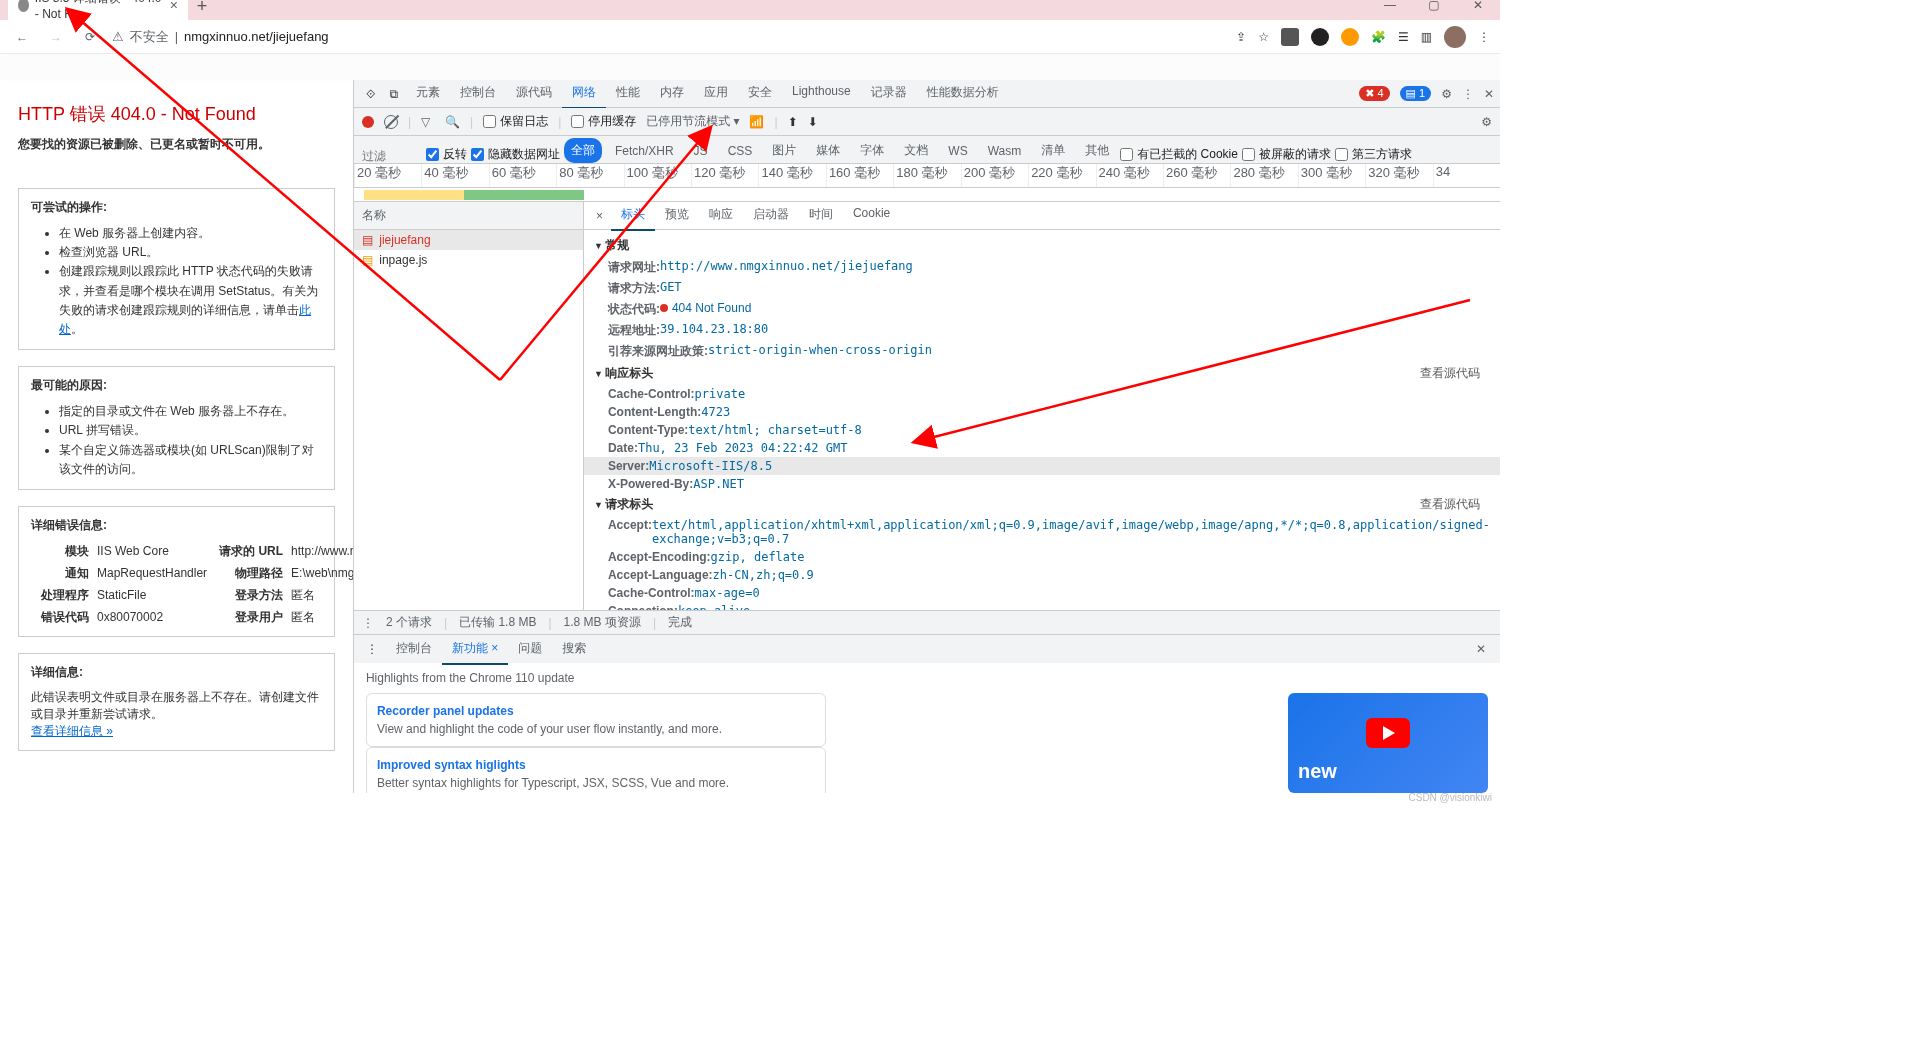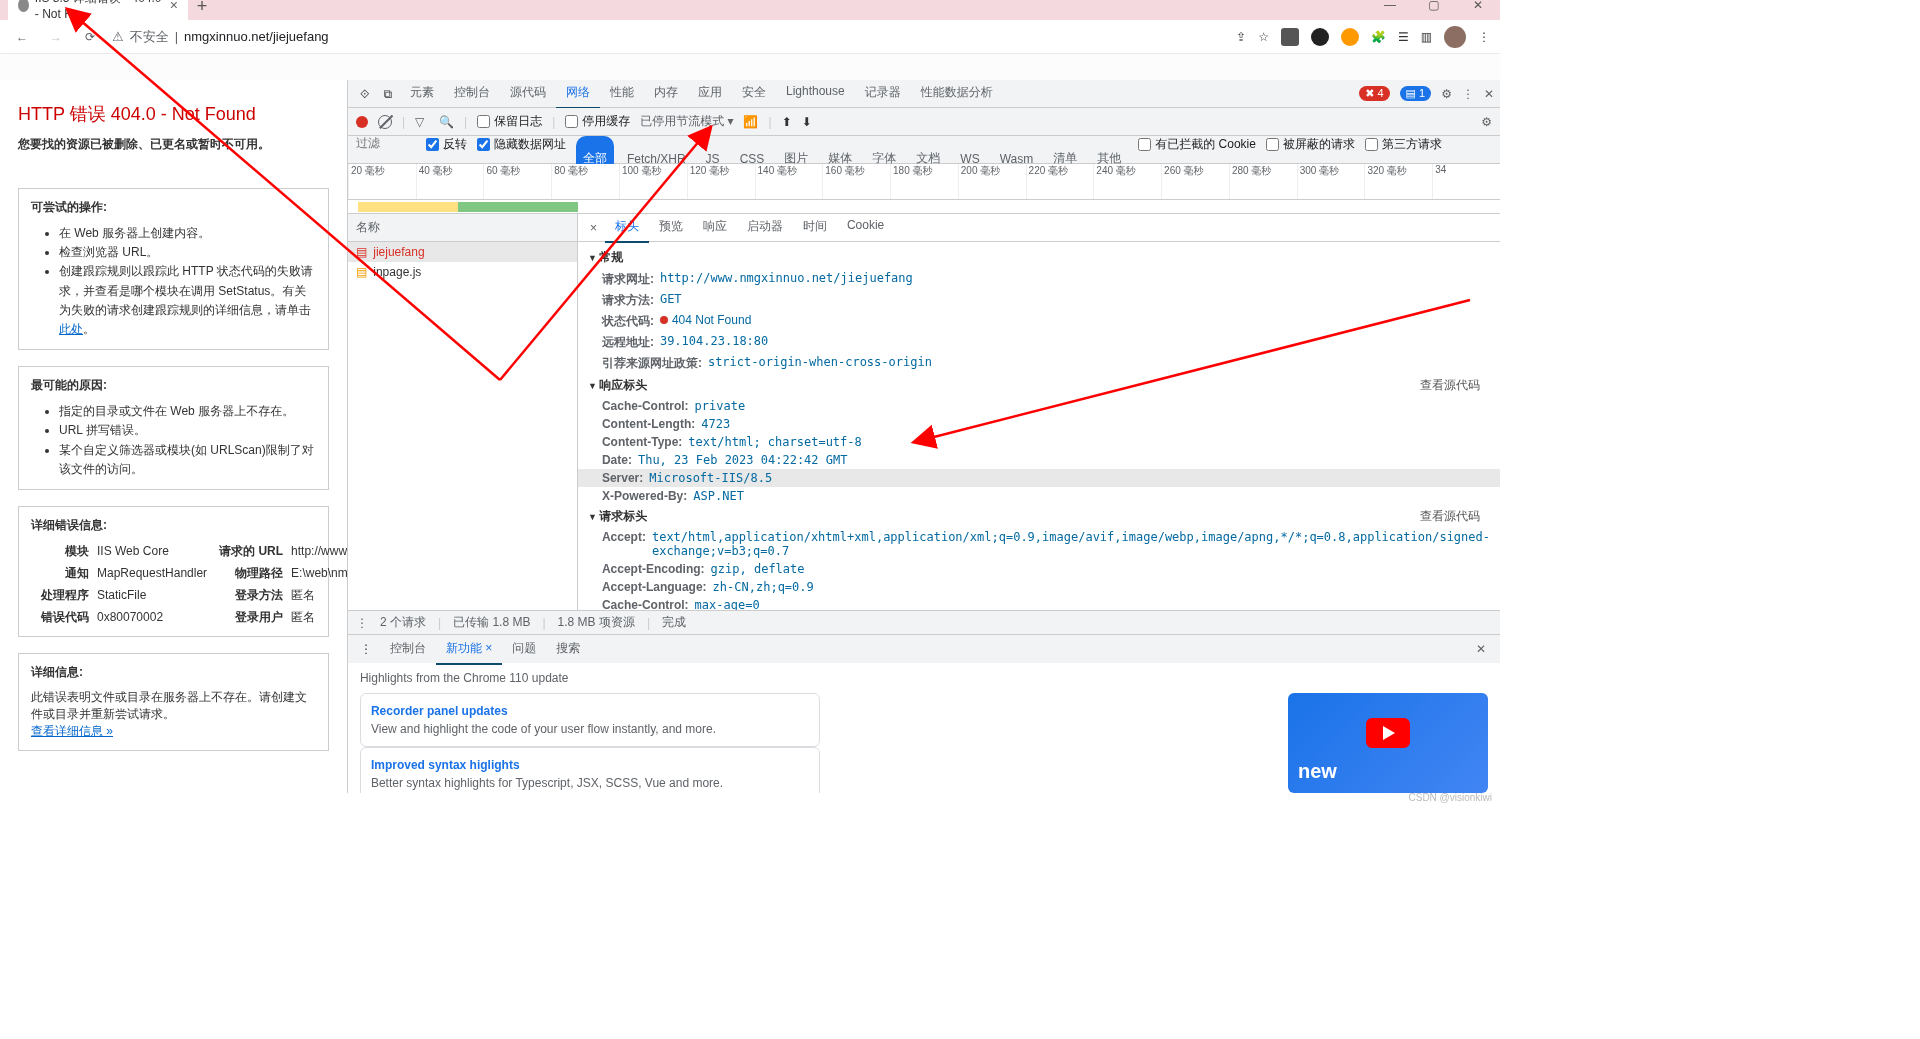--- a/index.html
+++ b/index.html
@@ -46,46 +46,46 @@
 .badge-info{background:#1a73e8;color:#fff;border-radius:9px;padding:1px 6px;font-size:11px}
 .gear{color:#5f6368}
 .dev-toolbar{height:28px;display:flex;align-items:center;gap:10px;padding:0 8px;border-bottom:1px solid #ccc;background:#f1f3f4}
 .rec{width:12px;height:12px;border-radius:50%;background:#d93025}
 .nocircle{width:14px;height:14px;border:1.5px solid #5f6368;border-radius:50%;position:relative}
 .nocircle:after{content:"";position:absolute;left:-2px;top:5px;width:18px;height:1.5px;background:#5f6368;transform:rotate(-45deg)}
 .funnel{width:14px;height:14px;color:#5f6368}
 .chk{display:flex;align-items:center;gap:4px;font-size:12px;color:#202124}
 .chk input{accent-color:#1a73e8}
 .dd{color:#5f6368}
-.filterbar{height:28px;display:flex;align-items:flex-start;padding:0 8px;gap:10px;border-bottom:1px solid #ccc;background:#f1f3f4}
+.filterbar{height:28px;display:flex;align-items:flex-end;padding:0 8px;gap:4px;border-bottom:1px solid #ccc;background:#f1f3f4}
 .filter-input{border:none;background:transparent;font-size:12px;color:#5f6368;width:60px}
 .pill-row{display:flex;gap:6px;align-items:center;font-size:12px;color:#5f6368}
-.pill{padding:14px 7px;border-radius:10px;cursor:pointer}
+.pill{padding:4px 7px;border-radius:10px;cursor:pointer}
 .pill.active{background:#1a73e8;color:#fff}
-.timeline{height:36px;display:flex;border-bottom:1px solid #ccc;font-size:10px;color:#5f6368;background:#fff;position:relative}
+.timeline{height:24px;display:flex;border-bottom:1px solid #ccc;font-size:13px;color:#5f6368;background:#fff;position:relative}
 .tick{flex:1;border-left:1px solid #eee;padding-left:2px}
 .wave{height:14px;background:#fff;border-bottom:1px solid #ccc;position:relative}
 .wave .seg{position:absolute;top:2px;height:10px}
 .wave .s1{left:10px;width:100px;background:#ffe082}
 .wave .s2{left:110px;width:120px;background:#81c784}
 .dev-body{flex:1;display:flex;overflow:hidden}
 .reqlist{width:230px;border-right:1px solid #ccc;display:flex;flex-direction:column}
 .reqlist-head{border-bottom:1px solid #ccc;padding:5px 8px;color:#5f6368;background:#f1f3f4}
 .req-item{display:flex;align-items:center;gap:6px;padding:3px 8px;cursor:pointer}
 .req-item.active{background:#e8e8e8}
 .req-doc{color:#d93025}
 .req-js{color:#f29900}
 .details{flex:1;display:flex;flex-direction:column;overflow:hidden}
 .det-tabs{height:28px;display:flex;align-items:center;border-bottom:1px solid #ccc;padding:0 6px;gap:2px}
 .det-tabs .close{padding:0 6px;color:#5f6368;cursor:pointer}
 .det-body{flex:1;overflow:auto;padding:4px 0;font-size:12px}
 .sec-head{padding:3px 10px;font-weight:bold;cursor:pointer}
 .sec-head:before{content:"▼ ";font-size:9px}
 .view-src{float:right;color:#555;font-weight:normal;margin-right:10px}
-.kv{padding:2px 10px 2px 24px;display:flex;gap:6px}
+.kv{padding:2px 10px 2px 24px;display:flex;gap:0}
 .kv .k{color:#5f6368;font-weight:bold}
 .kv .v{font-family:Consolas,monospace;color:#0369a1}
 .kv.hl{background:#e8e8e8}
 .status-dot{width:8px;height:8px;border-radius:50%;background:#d93025;display:inline-block;margin-right:4px}
 .footer{height:24px;border-top:1px solid #ccc;display:flex;align-items:center;padding:0 8px;gap:12px;color:#5f6368;background:#f1f3f4}
 .sep{color:#ccc}
 
 .drawer{border-top:1px solid #ccc;display:flex;flex-direction:column}
 .drawer-tabs{height:28px;display:flex;align-items:center;padding:0 6px;gap:2px;background:#f1f3f4}
 .drawer-close{margin-left:auto;padding:0 8px;color:#5f6368;cursor:pointer}

